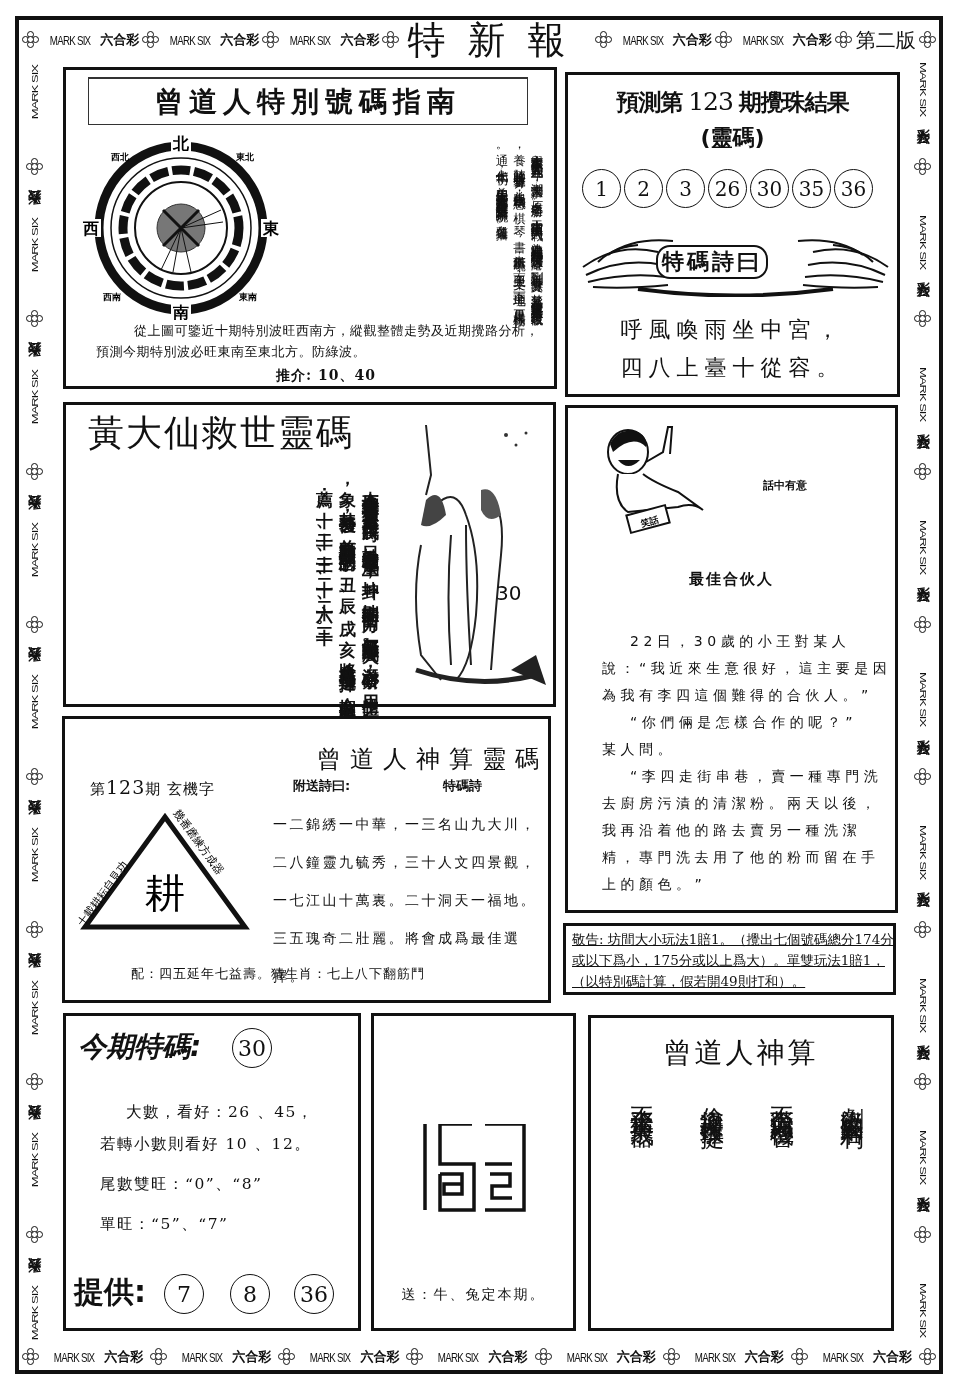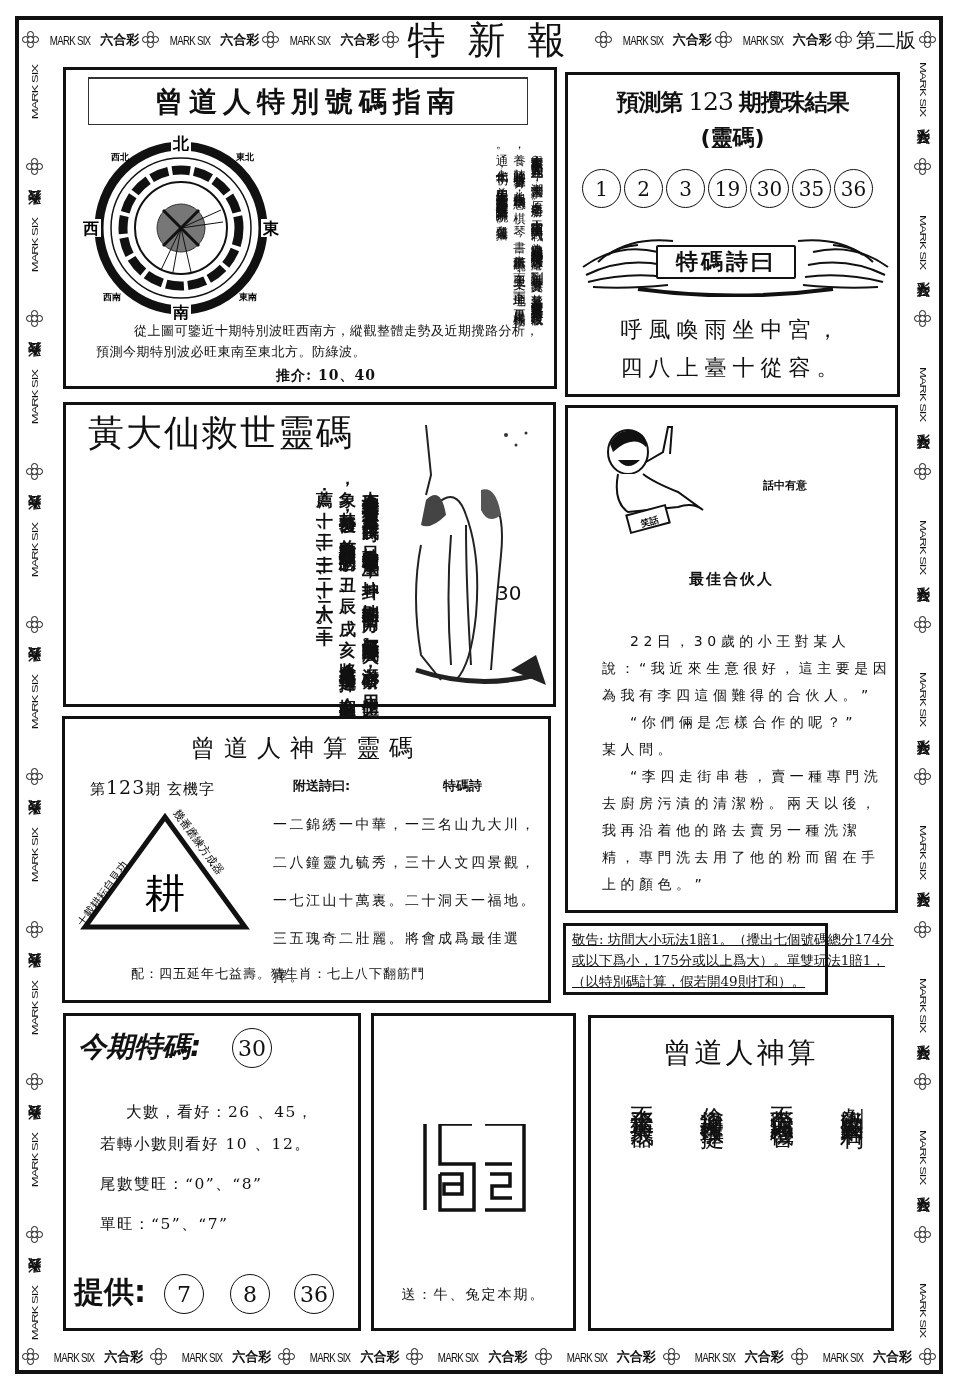--- a/index.html
+++ b/index.html
@@ -38,21 +38,21 @@
   .guide-rec { position: absolute; left: 210px; top: 297px; font-size: 14px; font-weight: bold; letter-spacing: 1px; }
 
   
   #sec-predict { left: 565px; top: 72px; width: 335px; height: 325px; }
   .pred-title { position: absolute; left: 0; top: 12px; width: 100%; text-align: center; font-family: "DejaVu Sans", sans-serif; font-weight: bold; font-size: 23px; letter-spacing: -1px; }
   .pred-title .num { font-family: "DejaVu Serif", serif; font-weight: normal; font-size: 25px; margin: 0 6px; }
   .pred-sub { position: absolute; left: 0; top: 48px; width: 100%; text-align: center; font-family: "DejaVu Sans", sans-serif; font-weight: bold; font-size: 22px; }
   .balls { position: absolute; left: 14px; top: 94px; display: flex; gap: 3px; }
   .ball { width: 39px; height: 39px; border: 1.5px solid #111; border-radius: 50%; display: flex; align-items: center; justify-content: center; font-size: 20px; }
   .wreath { position: absolute; left: 10px; top: 152px; width: 315px; height: 70px; }
-  .wreath-label { position: absolute; left: 88px; top: 170px; width: 140px; height: 34px; background: #fff; border-radius: 2px; border: 2px solid #111;
+  .wreath-label { position: absolute; left: 88px; top: 170px; width: 112px; height: 34px; background: #fff; border-radius: 14px; border: 2px solid #111;
     font-family: "DejaVu Sans", sans-serif; font-weight: bold; font-size: 22px; text-align: center; line-height: 30px; letter-spacing: 3px; }
   .poem { position: absolute; left: 0; width: 100%; text-align: center; font-family: "DejaVu Sans", sans-serif; font-size: 22px; letter-spacing: 6px; }
 
   
   #sec-wong { left: 63px; top: 402px; width: 493px; height: 305px; }
   .wong-title { position: absolute; left: 22px; top: 4px; font-family: "DejaVu Sans", sans-serif; font-size: 36px; letter-spacing: 2px; }
   .wong-body { position: absolute; left: 36px; top: 72px; width: 280px; height: 220px; font-size: 17px; line-height: 23px; letter-spacing: 2px; font-weight: bold; }
   .wizard { position: absolute; left: 330px; top: 10px; width: 160px; height: 280px; }
 
   
@@ -60,30 +60,30 @@
   .humor-title { position: absolute; left: 140px; top: 14px; font-family: "DejaVu Sans", sans-serif; font-size: 30px; letter-spacing: 2px; }
   .humor-sub { position: absolute; left: 195px; top: 70px; font-size: 11px; font-weight: bold; }
   .cartoon { position: absolute; left: 30px; top: 14px; width: 115px; height: 115px; }
   .humor-head { position: absolute; left: 0; top: 162px; width: 100%; text-align: center; font-family: "DejaVu Sans", sans-serif; font-weight: bold; font-size: 15px; letter-spacing: 2px; }
   .humor-body { position: absolute; left: 34px; top: 220px; width: 290px; font-family: "DejaVu Sans", sans-serif; font-size: 14px; line-height: 27px; letter-spacing: 4.5px; }
   .humor-body p { margin: 0; }
   .humor-body p.ind { text-indent: 28px; }
 
   
   #sec-tsang { left: 62px; top: 716px; width: 489px; height: 287px; }
-  .tsang-title { position: absolute; left: 0; top: 13px; width: 100%; text-align: center; font-family: "DejaVu Sans", sans-serif; font-size: 24px; letter-spacing: 9px; }
+  .tsang-title { position: absolute; left: 0; top: 24px; width: 100%; text-align: right; font-family: "DejaVu Sans", sans-serif; font-size: 24px; letter-spacing: 9px; }
   .tsang-issue { position: absolute; left: 25px; top: 57px; font-size: 15px; letter-spacing: 1px; }
   .tsang-issue b { font-size: 19px; font-weight: normal; }
   .tsang-lbl { position: absolute; top: 58px; font-family: "DejaVu Sans", sans-serif; font-size: 13px; font-weight: bold; }
   .tsang-poem { position: absolute; left: 208px; top: 86px; width: 270px; font-size: 14px; line-height: 38px; letter-spacing: 2.5px; }
   .tsang-foot { position: absolute; left: 66px; top: 246px; font-family: "DejaVu Sans", sans-serif; font-size: 13px; letter-spacing: 1px; }
   .triangle { position: absolute; left: 8px; top: 88px; width: 185px; height: 130px; }
 
   
-  #sec-notice { left: 563px; top: 923px; width: 265px; height: 72px; }
+  #sec-notice { left: 563px; top: 923px; width: 333px; height: 72px; }
   .notice-text { position: absolute; left: 6px; top: 3px; width: 322px; font-size: 13.5px; line-height: 21px; text-decoration: underline; letter-spacing: 0px; }
 
   
   #sec-special { left: 63px; top: 1013px; width: 298px; height: 318px; }
   .sp-title { position: absolute; left: 12px; top: 12px; font-family: "DejaVu Sans", sans-serif; font-weight: bold; font-size: 28px; font-style: italic; }
   .sp-ball { position: absolute; width: 40px; height: 40px; border: 1.5px solid #111; border-radius: 50%; display: flex; align-items: center; justify-content: center; font-size: 22px; }
   .sp-line { position: absolute; font-size: 15.5px; letter-spacing: 1.5px; }
   .sp-provide { position: absolute; left: 8px; top: 256px; font-family: "DejaVu Sans", sans-serif; font-size: 30px; font-weight: bold; }
 
   #sec-xuanji { left: 371px; top: 1013px; width: 205px; height: 318px; }
@@ -496,21 +496,21 @@
 
 <section class="box thick" id="sec-predict">
   <div class="pred-title">
     <span>預測第</span><span class="num">123</span><span>期攪珠結果</span>
   </div>
   <div class="pred-sub">(靈碼)</div>
   <div class="balls">
     <span class="ball">1</span>
     <span class="ball">2</span>
     <span class="ball">3</span>
-    <span class="ball">19</span>
+    <span class="ball">26</span>
     <span class="ball">30</span>
     <span class="ball">35</span>
     <span class="ball">36</span>
   </div>
   <svg class="wreath" viewBox="0 0 315 70">
     <g stroke="#111" fill="none" stroke-width="2">
       <path d="M5 40 Q40 15 80 25"></path>
         <path d="M8 48 Q45 30 85 38"></path>
         <path d="M10 55 Q50 45 88 50"></path>
       <path d="M20 35 Q35 20 60 18"></path>

